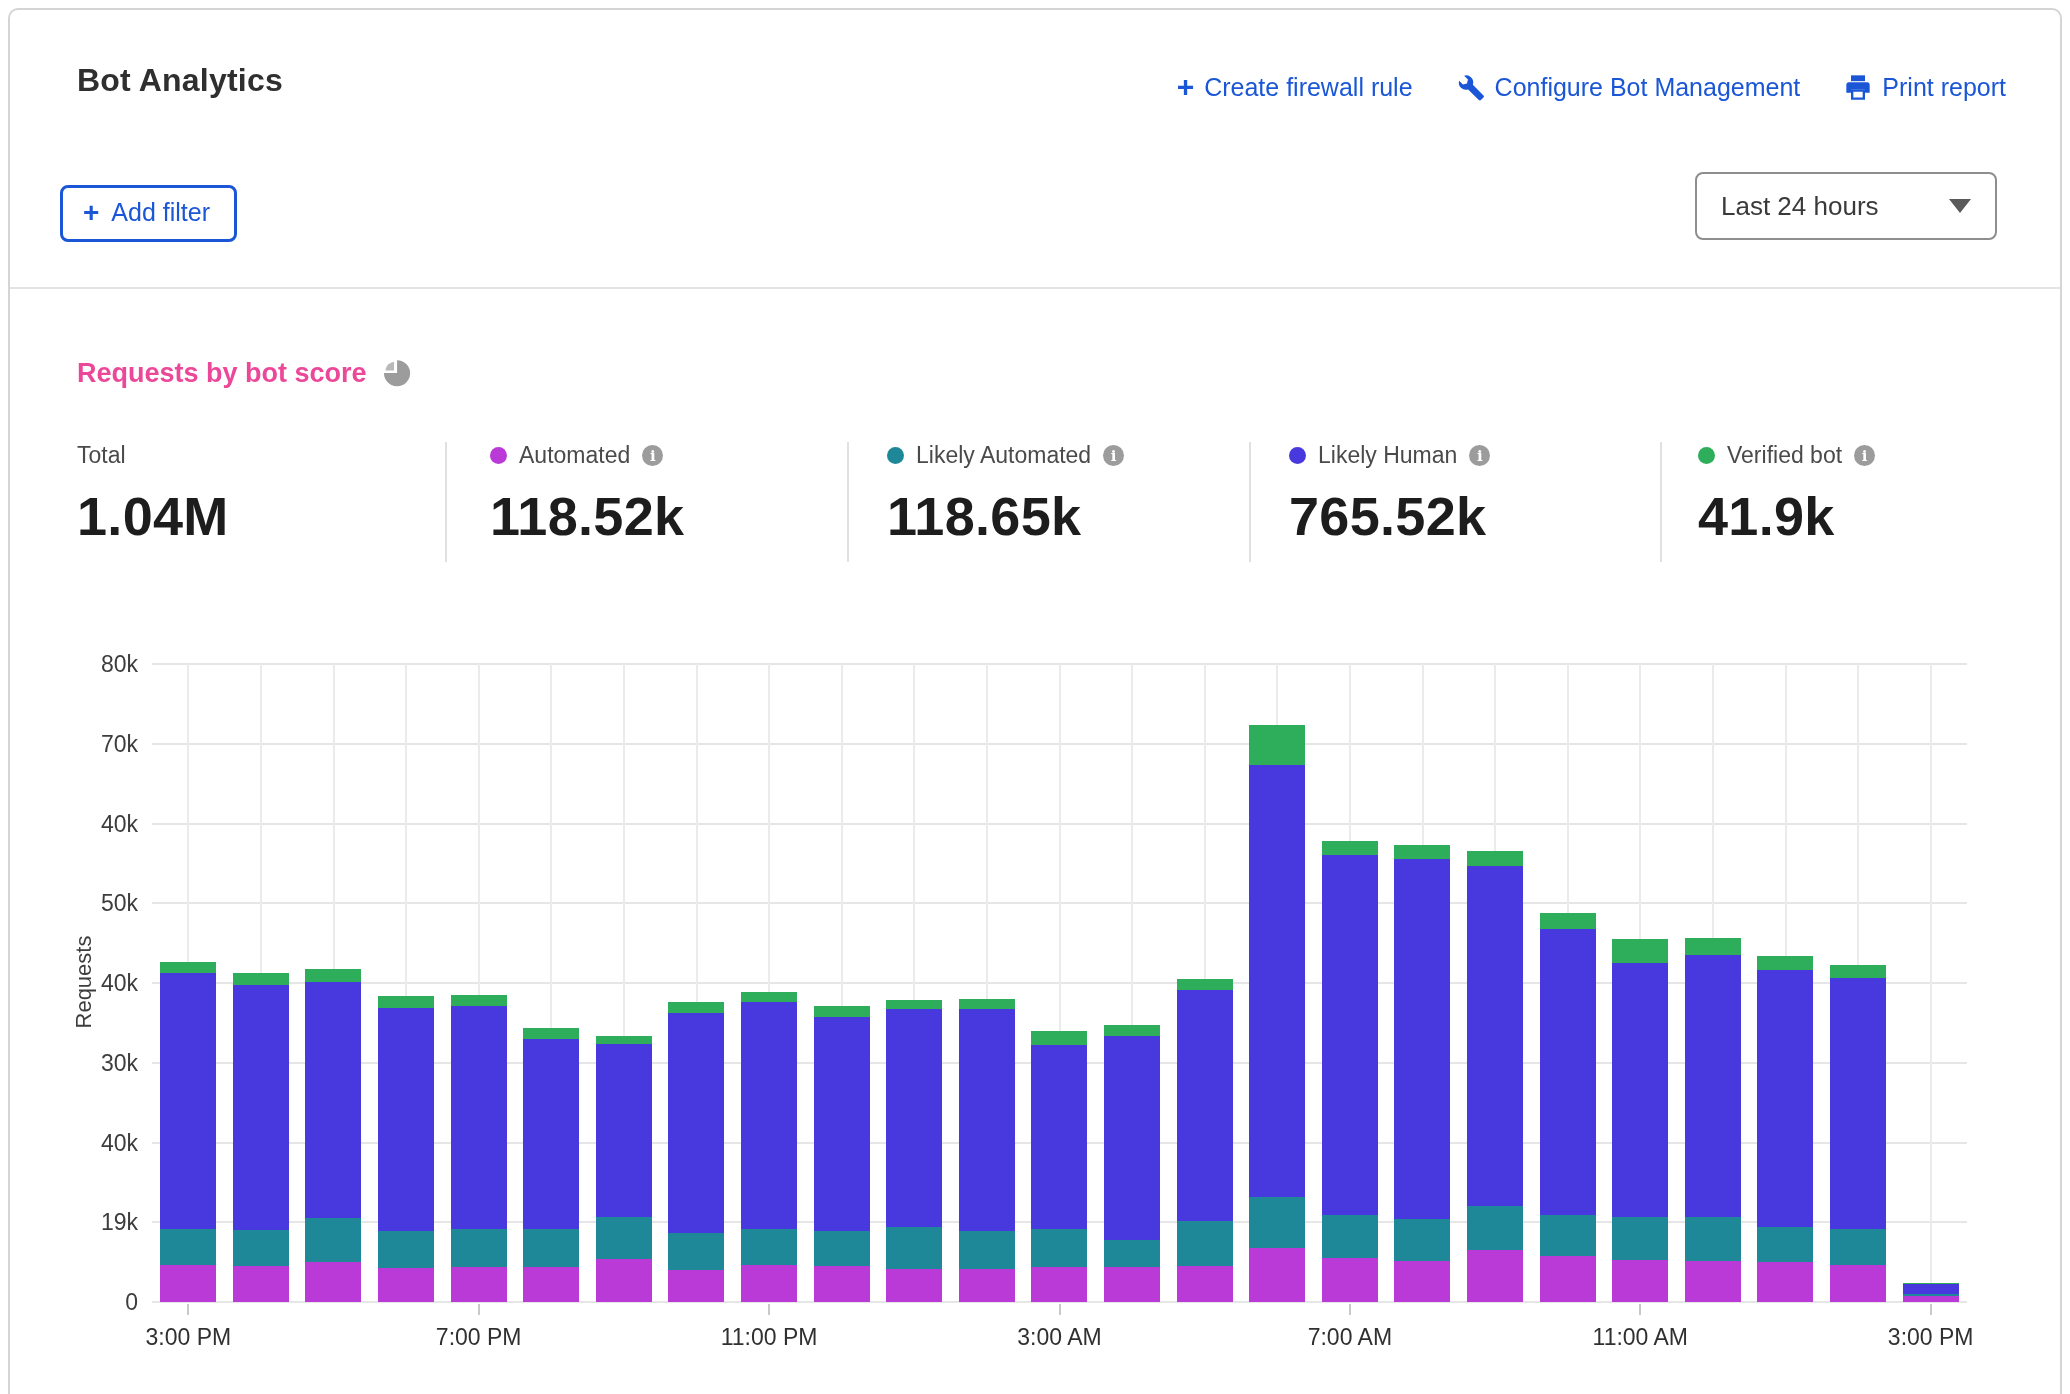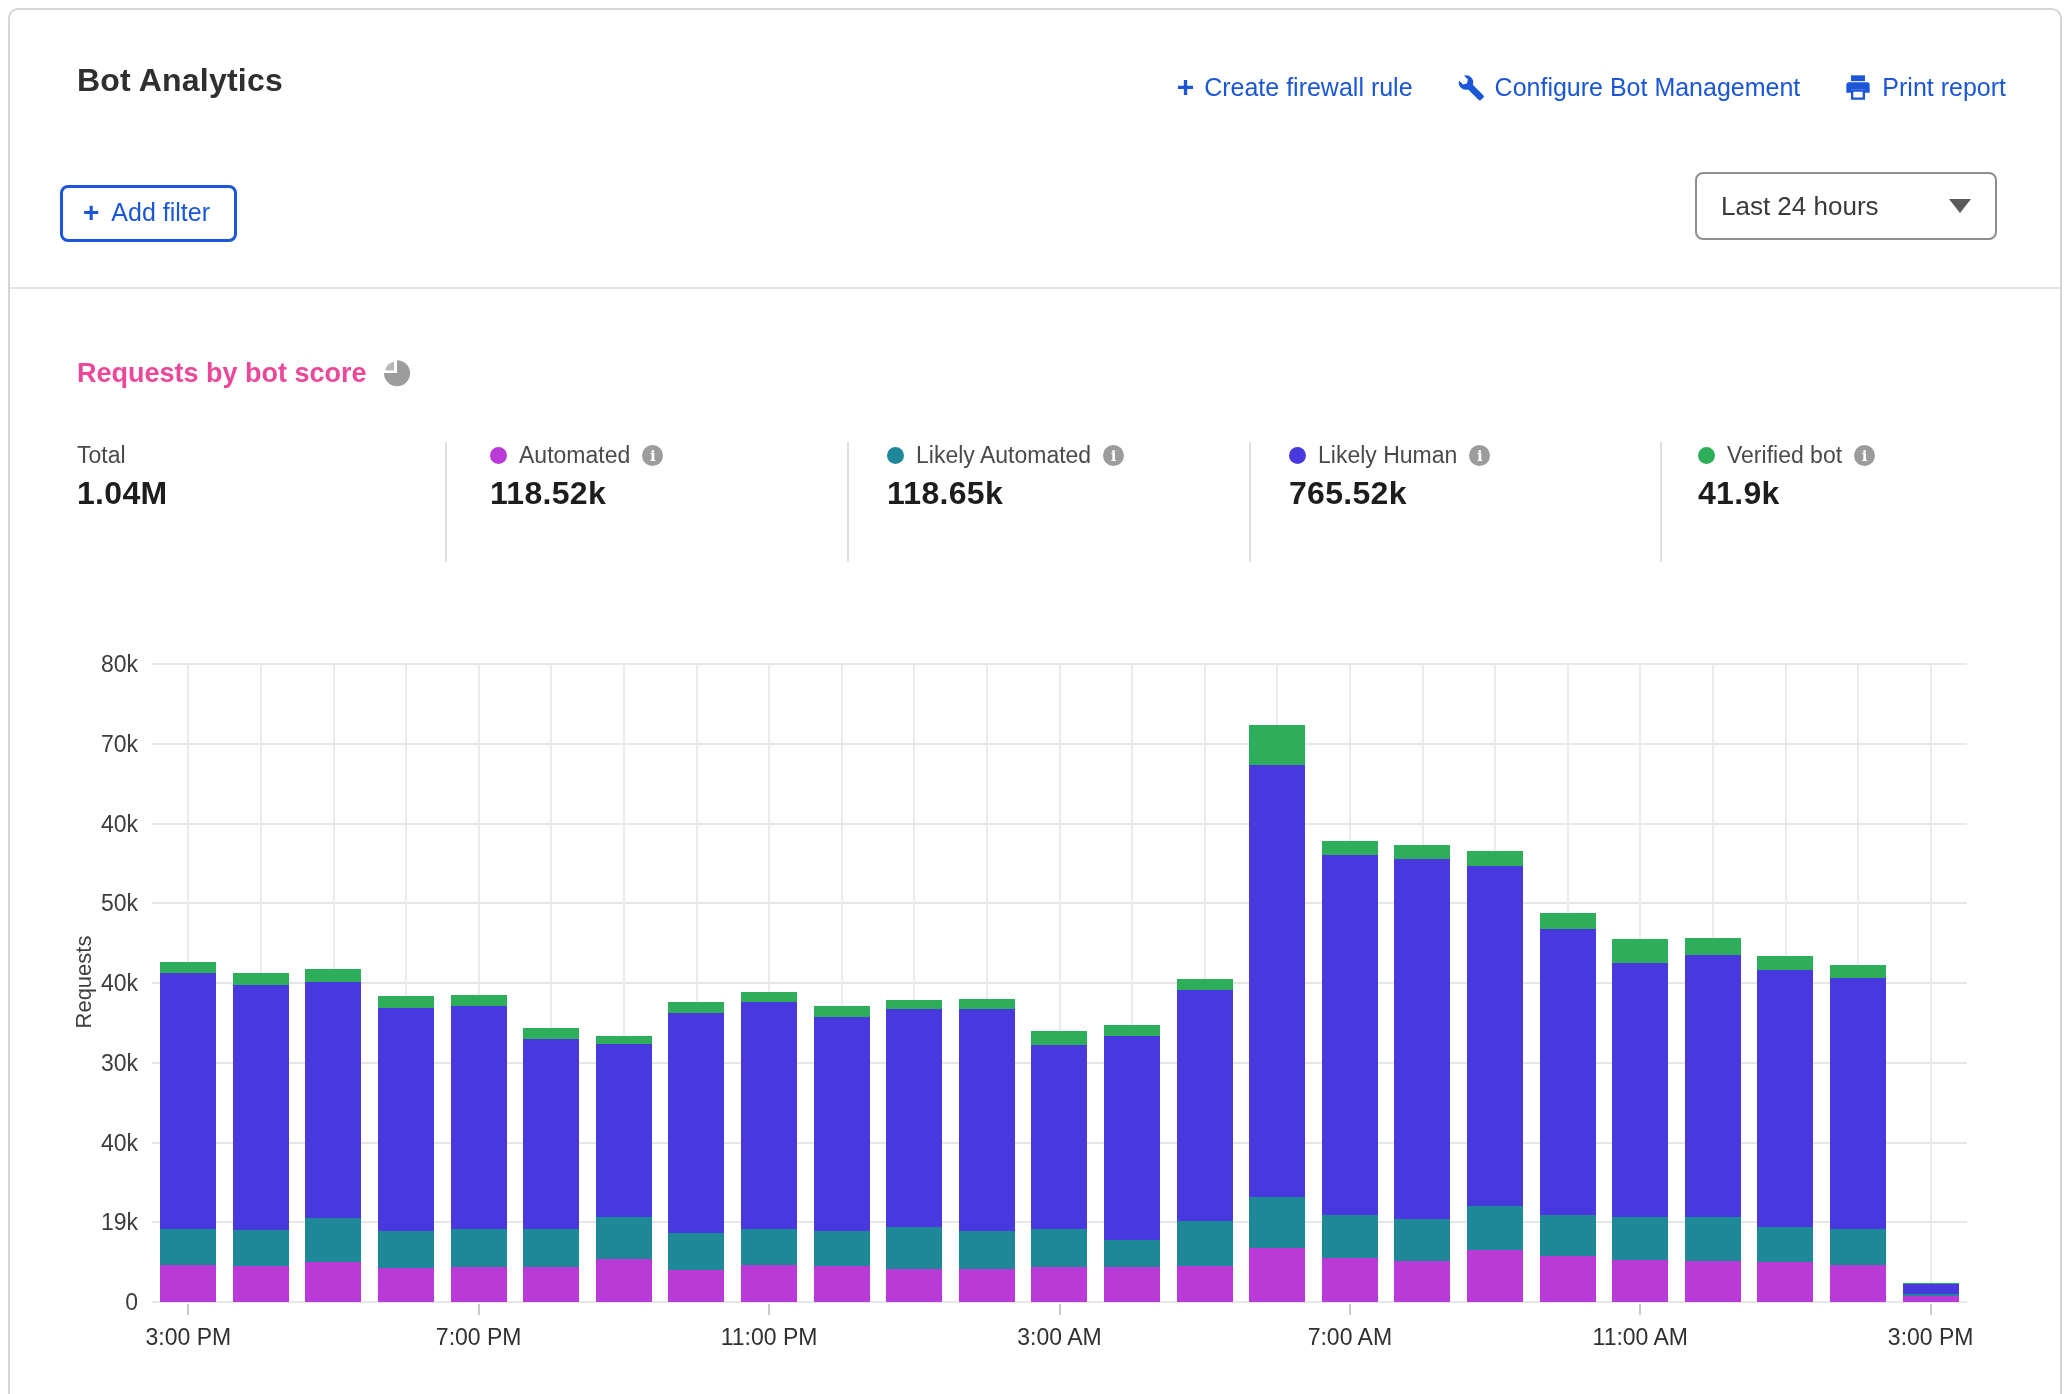--- a/index.html
+++ b/index.html
@@ -35,21 +35,21 @@
                    font-size:27px; font-weight:bold; color:#ec4899; }
 
   
   .stats { position:absolute; left:0; top:432px; width:100%; height:125px; }
   .stat-col { position:absolute; top:0; }
   .stat-label-row { display:flex; align-items:center; gap:12px; font-size:23px; color:#4a4a4a; }
   .dot { width:17px; height:17px; border-radius:50%; flex:0 0 auto; }
   .info-icon { width:21px; height:21px; border-radius:50%; background:#9c9c9c; color:#fff;
                font-size:15px; font-weight:bold; display:flex; align-items:center; justify-content:center;
                font-family:"DejaVu Serif", serif; cursor:pointer; }
-  .stat-value { margin-top:6px; font-size:32px; font-weight:bold; color:#1d1d1d; letter-spacing:.3px; }
+  .stat-value { margin-top:16px; font-size:54px; font-weight:bold; color:#1d1d1d; letter-spacing:.3px; }
   .stat-divider { position:absolute; top:0; width:2px; height:120px; background:#e0e0e0; }
 
   
   .chart-wrap { position:absolute; left:142px; top:654px; width:1815px; height:638px; }
   .gridline-h { position:absolute; left:0; width:100%; height:2px; background:#e6e6e6; }
   .gridline-v { position:absolute; top:0; width:2px; height:100%; background:#ebebeb; }
   .ylabel { position:absolute; left:-78px; width:64px; text-align:right; font-size:23px; color:#3d3d3d; }
   .yaxis-title { position:absolute; left:-128px; top:50%; transform:rotate(-90deg) translateX(14px); transform-origin:center;
                  font-size:22px; color:#3d3d3d; width:120px; text-align:center; }
   .slot { position:absolute; bottom:0; height:100%; }

